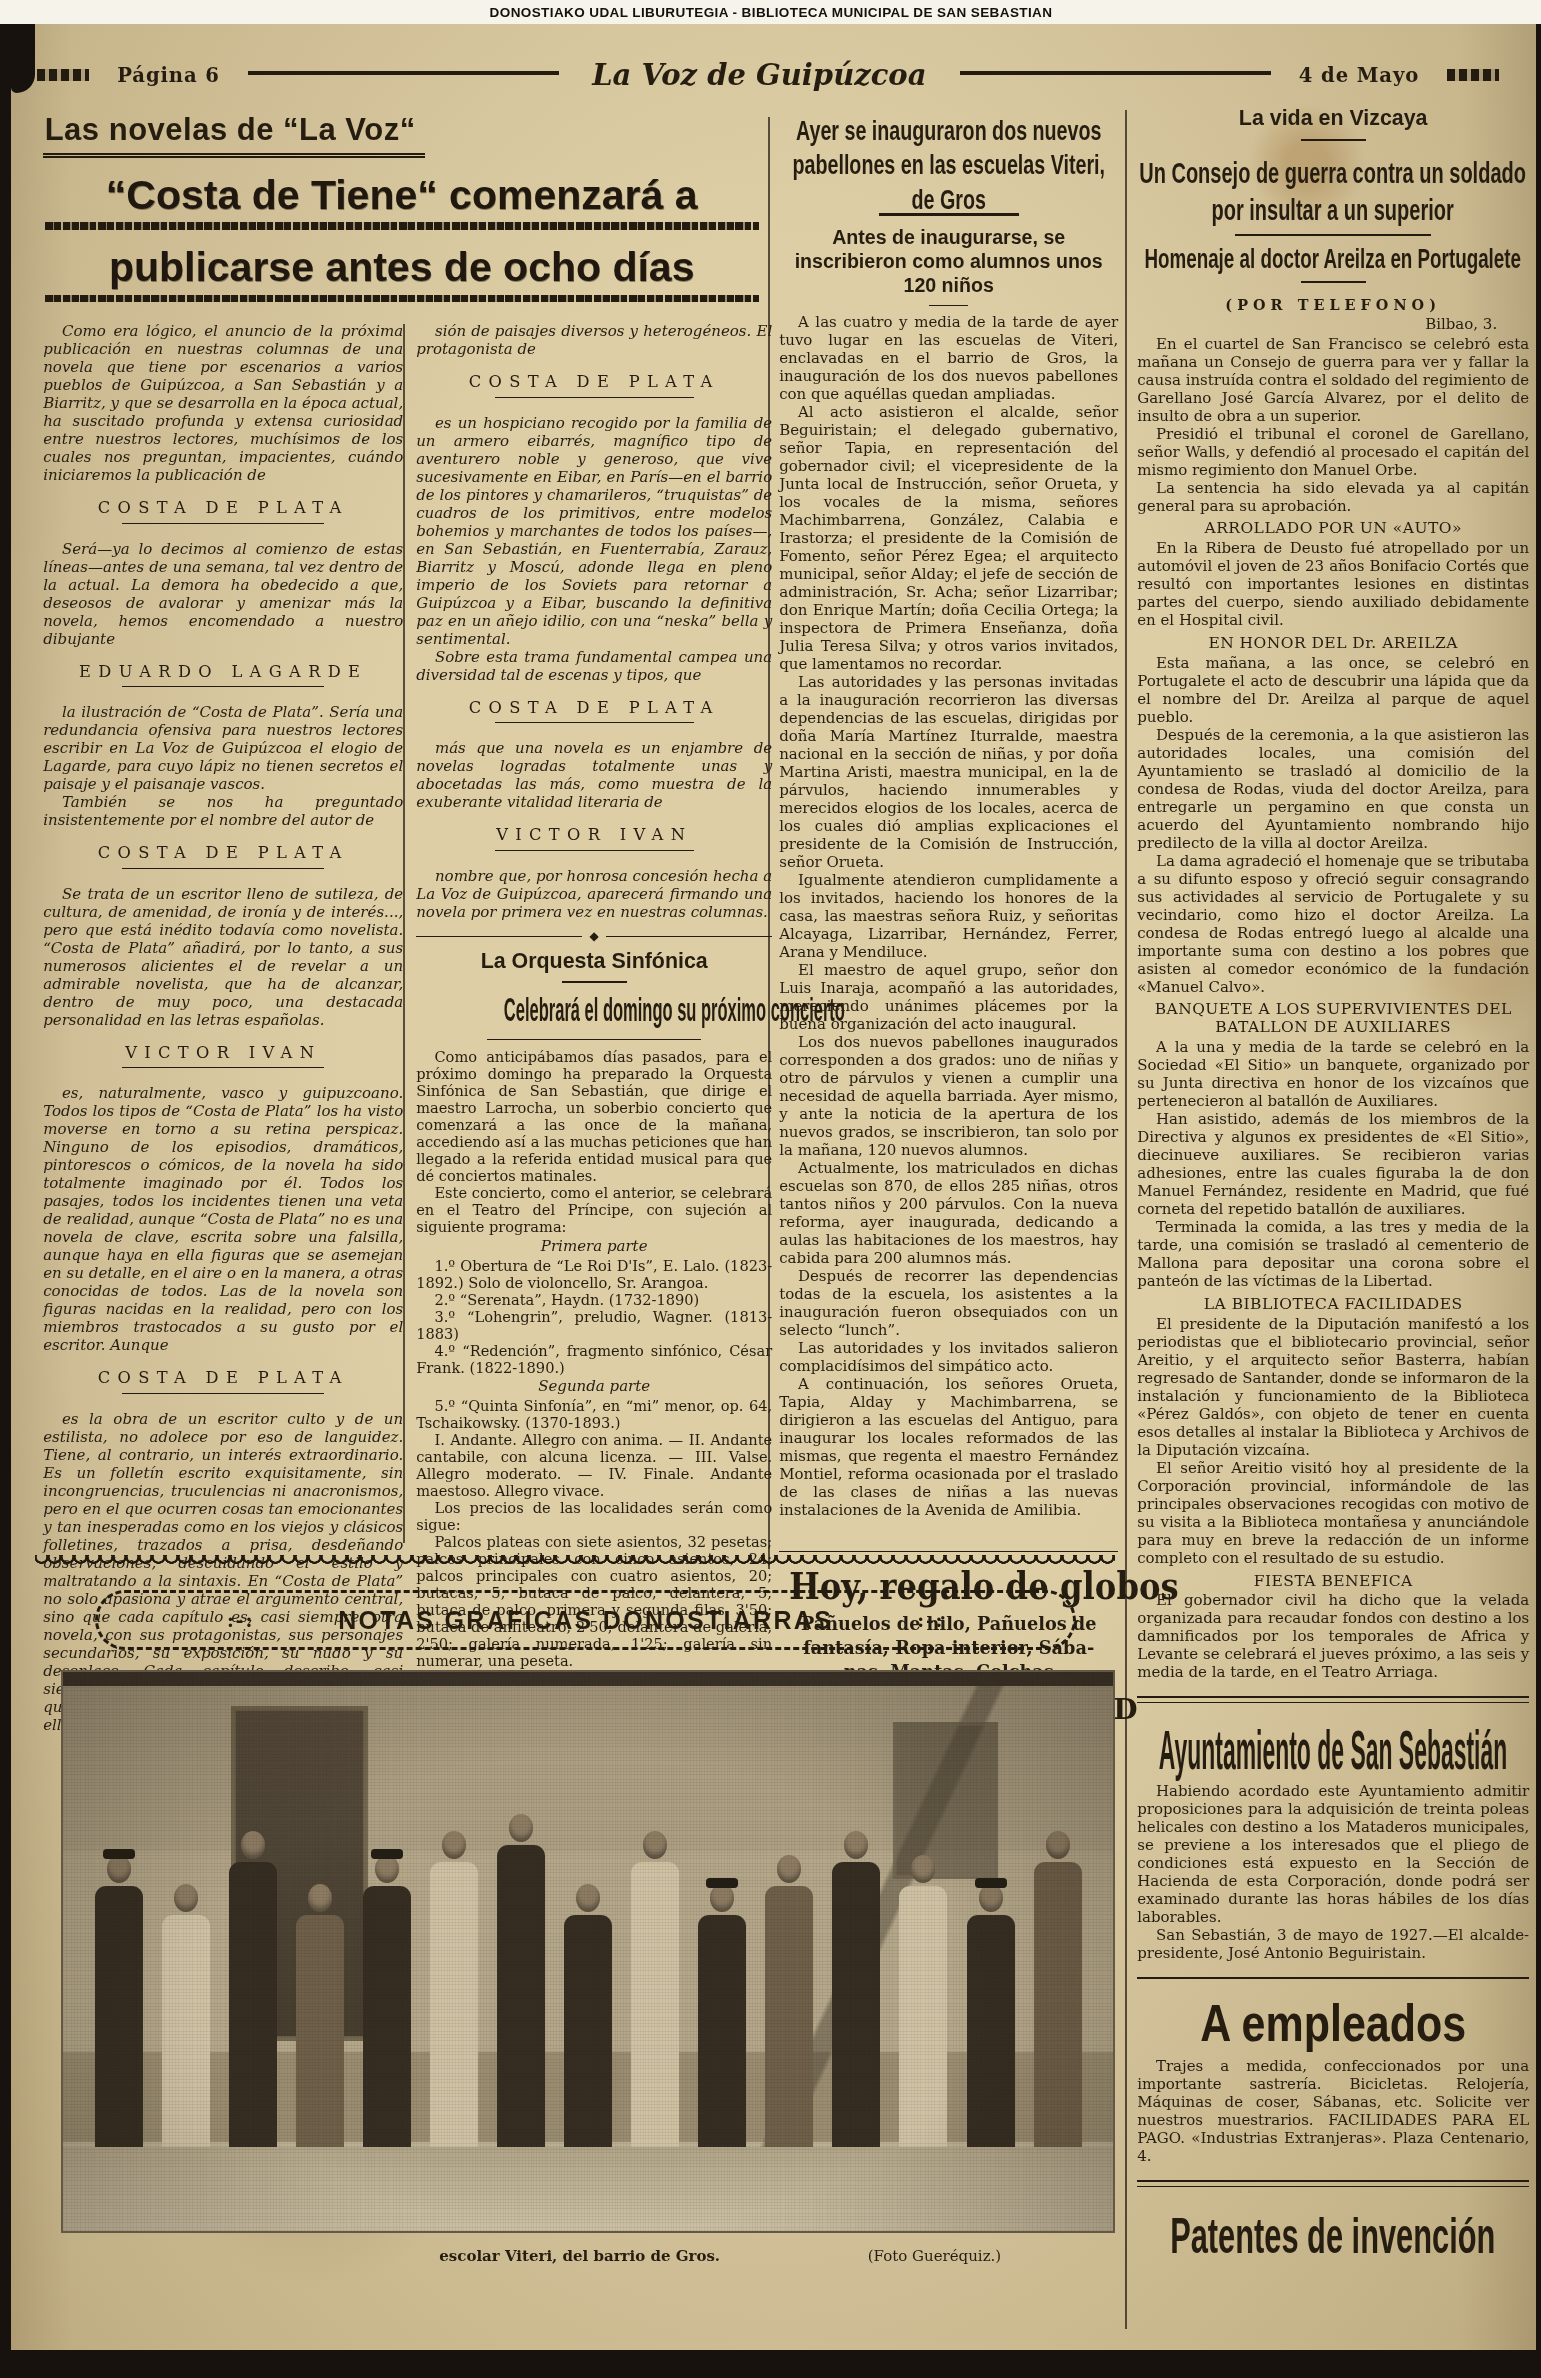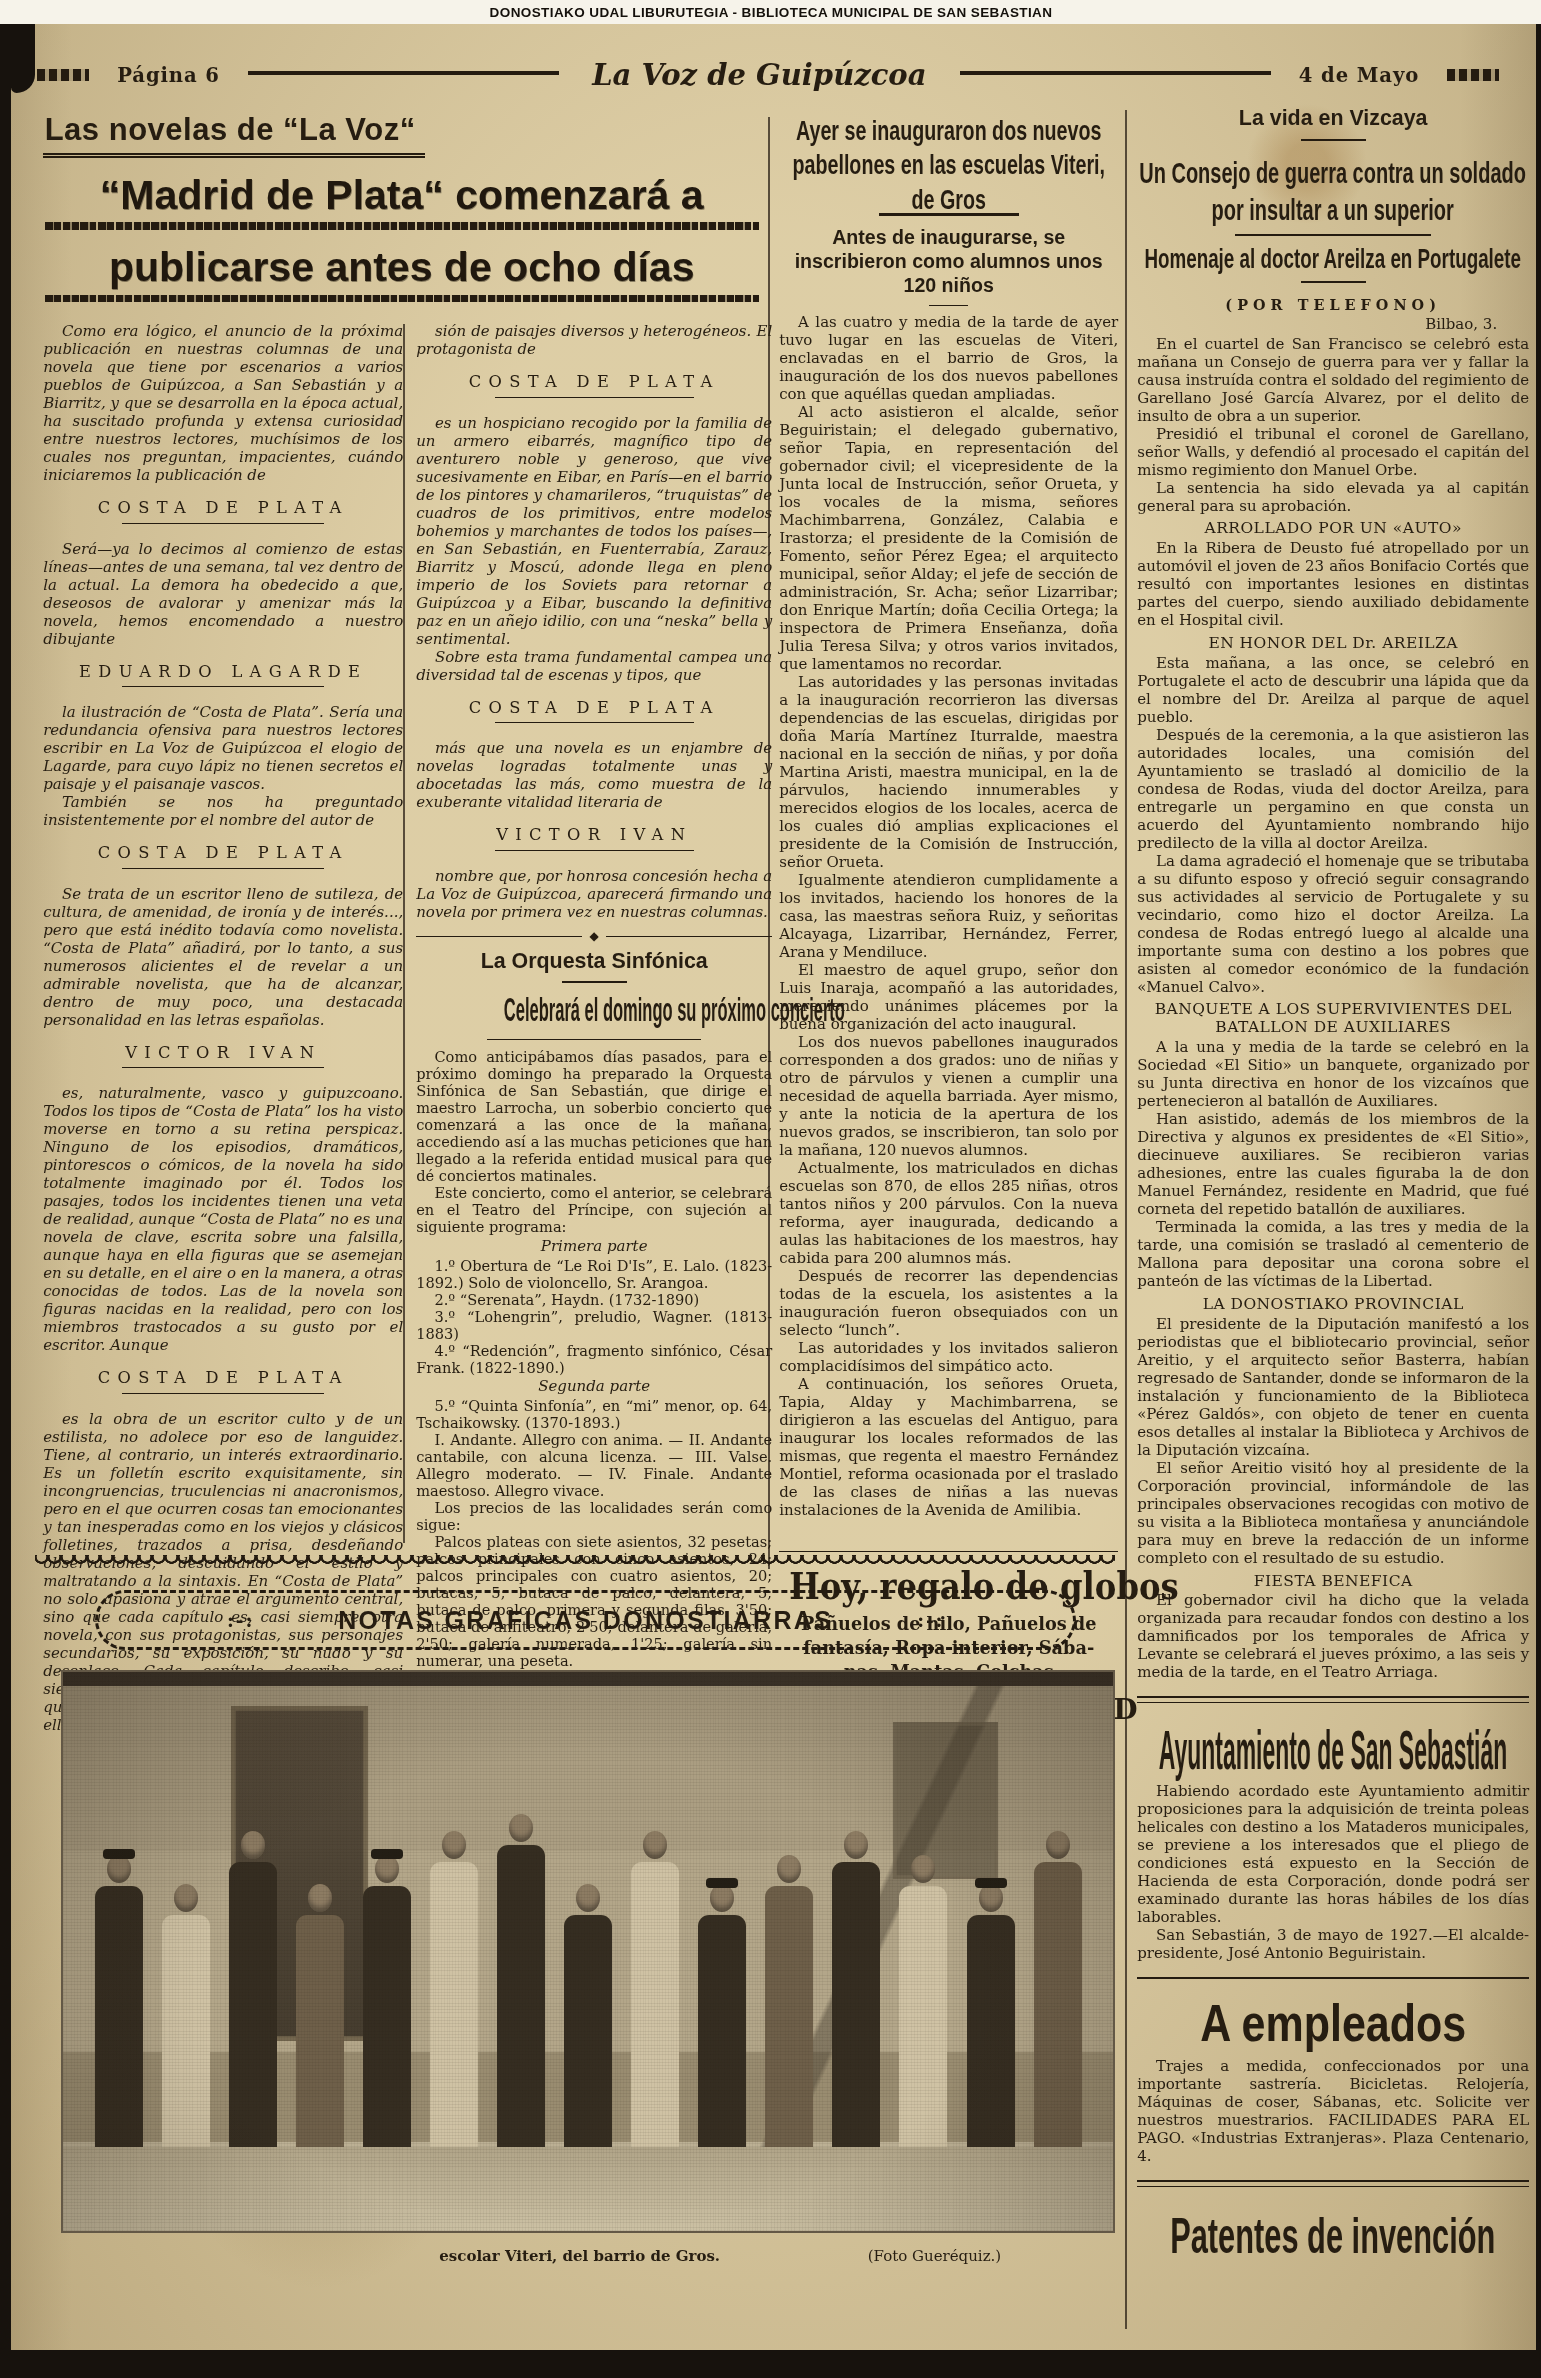--- a/index.html
+++ b/index.html
@@ -167,21 +167,21 @@
     <span class="mh-date">4 de Mayo</span>
     <span class="mend"></span>
   </div>
 
   <div class="vrule" id="vrule1"></div>
   <div class="vrule" id="vrule2"></div>
   <div class="vrule" id="vrule3"></div>
 
   <div id="novel-head">
     <span class="kicker">Las novelas de “La Voz“</span>
-    <div class="nh">“Madrid de Plata“ comenzará a</div>
+    <div class="nh">“Costa de Tiene“ comenzará a</div>
     <div class="stipple"></div>
     <div class="nh">publicarse antes de ocho días</div>
     <div class="stipple"></div>
   </div>
 
   <div class="colflow" id="col1">
       <div class="p">Como era lógico, el anuncio de la próxima publicación en nuestras columnas de una novela que tiene por escenarios a varios pueblos de Guipúzcoa, a San Sebastián y a Biarritz, y que se desarrolla en la época actual, ha suscitado profunda y extensa curiosidad entre nuestros lectores, muchísimos de los cuales nos preguntan, impacientes, cuándo iniciaremos la publicación de</div>
       <div class="h">COSTA DE PLATA</div>
       <div class="p">Será—ya lo decimos al comienzo de estas líneas—antes de una semana, tal vez dentro de la actual. La demora ha obedecido a que, deseosos de avalorar y amenizar más la novela, hemos encomendado a nuestro dibujante</div>
       <div class="h">EDUARDO LAGARDE</div>
@@ -280,21 +280,21 @@
         <div class="hb">ARROLLADO POR UN «AUTO»</div>
         <div class="p">En la Ribera de Deusto fué atropellado por un automóvil el joven de 23 años Bonifacio Cortés que resultó con importantes lesiones en distintas partes del cuerpo, siendo auxiliado debidamente en el Hospital civil.</div>
         <div class="hb">EN HONOR DEL Dr. AREILZA</div>
         <div class="p">Esta mañana, a las once, se celebró en Portugalete el acto de descubrir una lápida que da el nombre del Dr. Areilza al parque de aquel pueblo.</div>
         <div class="p">Después de la ceremonia, a la que asistieron las autoridades locales, una comisión del Ayuntamiento se trasladó al domicilio de la condesa de Rodas, viuda del doctor Areilza, para entregarle un pergamino en que consta un acuerdo del Ayuntamiento nombrando hijo predilecto de la villa al doctor Areilza.</div>
         <div class="p">La dama agradeció el homenaje que se tributaba a su difunto esposo y ofreció seguir consagrando sus actividades al servicio de Portugalete y su vecindario, como hizo el doctor Areilza. La condesa de Rodas entregó luego al alcalde una importante suma con destino a los pobres que asisten al comedor económico de la fundación «Manuel Calvo».</div>
         <div class="hb">BANQUETE A LOS SUPERVIVIENTES DEL BATALLON DE AUXILIARES</div>
         <div class="p">A la una y media de la tarde se celebró en la Sociedad «El Sitio» un banquete, organizado por su Junta directiva en honor de los vizcaínos que pertenecieron al batallón de Auxiliares.</div>
         <div class="p">Han asistido, además de los miembros de la Directiva y algunos ex presidentes de «El Sitio», diecinueve auxiliares. Se recibieron varias adhesiones, entre las cuales figuraba la de don Manuel Fernández, residente en Madrid, que fué corneta del repetido batallón de auxiliares.</div>
         <div class="p">Terminada la comida, a las tres y media de la tarde, una comisión se trasladó al cementerio de Mallona para depositar una corona sobre el panteón de las víctimas de la Libertad.</div>
-        <div class="hb">LA DONOSTIAKO PROVINCIAL</div>
+        <div class="hb">LA BIBLIOTECA FACILIDADES</div>
         <div class="p">El presidente de la Diputación manifestó a los periodistas que el bibliotecario provincial, señor Areitio, y el arquitecto señor Basterra, habían regresado de Santander, donde se informaron de la instalación y funcionamiento de la Biblioteca «Pérez Galdós», con objeto de tener en cuenta esos detalles al instalar la Biblioteca y Archivos de la Diputación vizcaína.</div>
         <div class="p">El señor Areitio visitó hoy al presidente de la Corporación provincial, informándole de las principales observaciones recogidas con motivo de su visita a la Biblioteca montañesa y anunciándole para muy en breve la redacción de un informe completo con el resultado de su estudio.</div>
         <div class="hb">FIESTA BENEFICA</div>
         <div class="p">El gobernador civil ha dicho que la velada organizada para recaudar fondos con destino a los damnificados por los temporales de Africa y Levante se celebrará el jueves próximo, a las seis y media de la tarde, en el Teatro Arriaga.</div>
       </div>
 
     <div class="dblrule"></div>
     <div class="disp-title" id="ayto-title">
       <span>Ayuntamiento de San Sebastián</span>
     </div>

